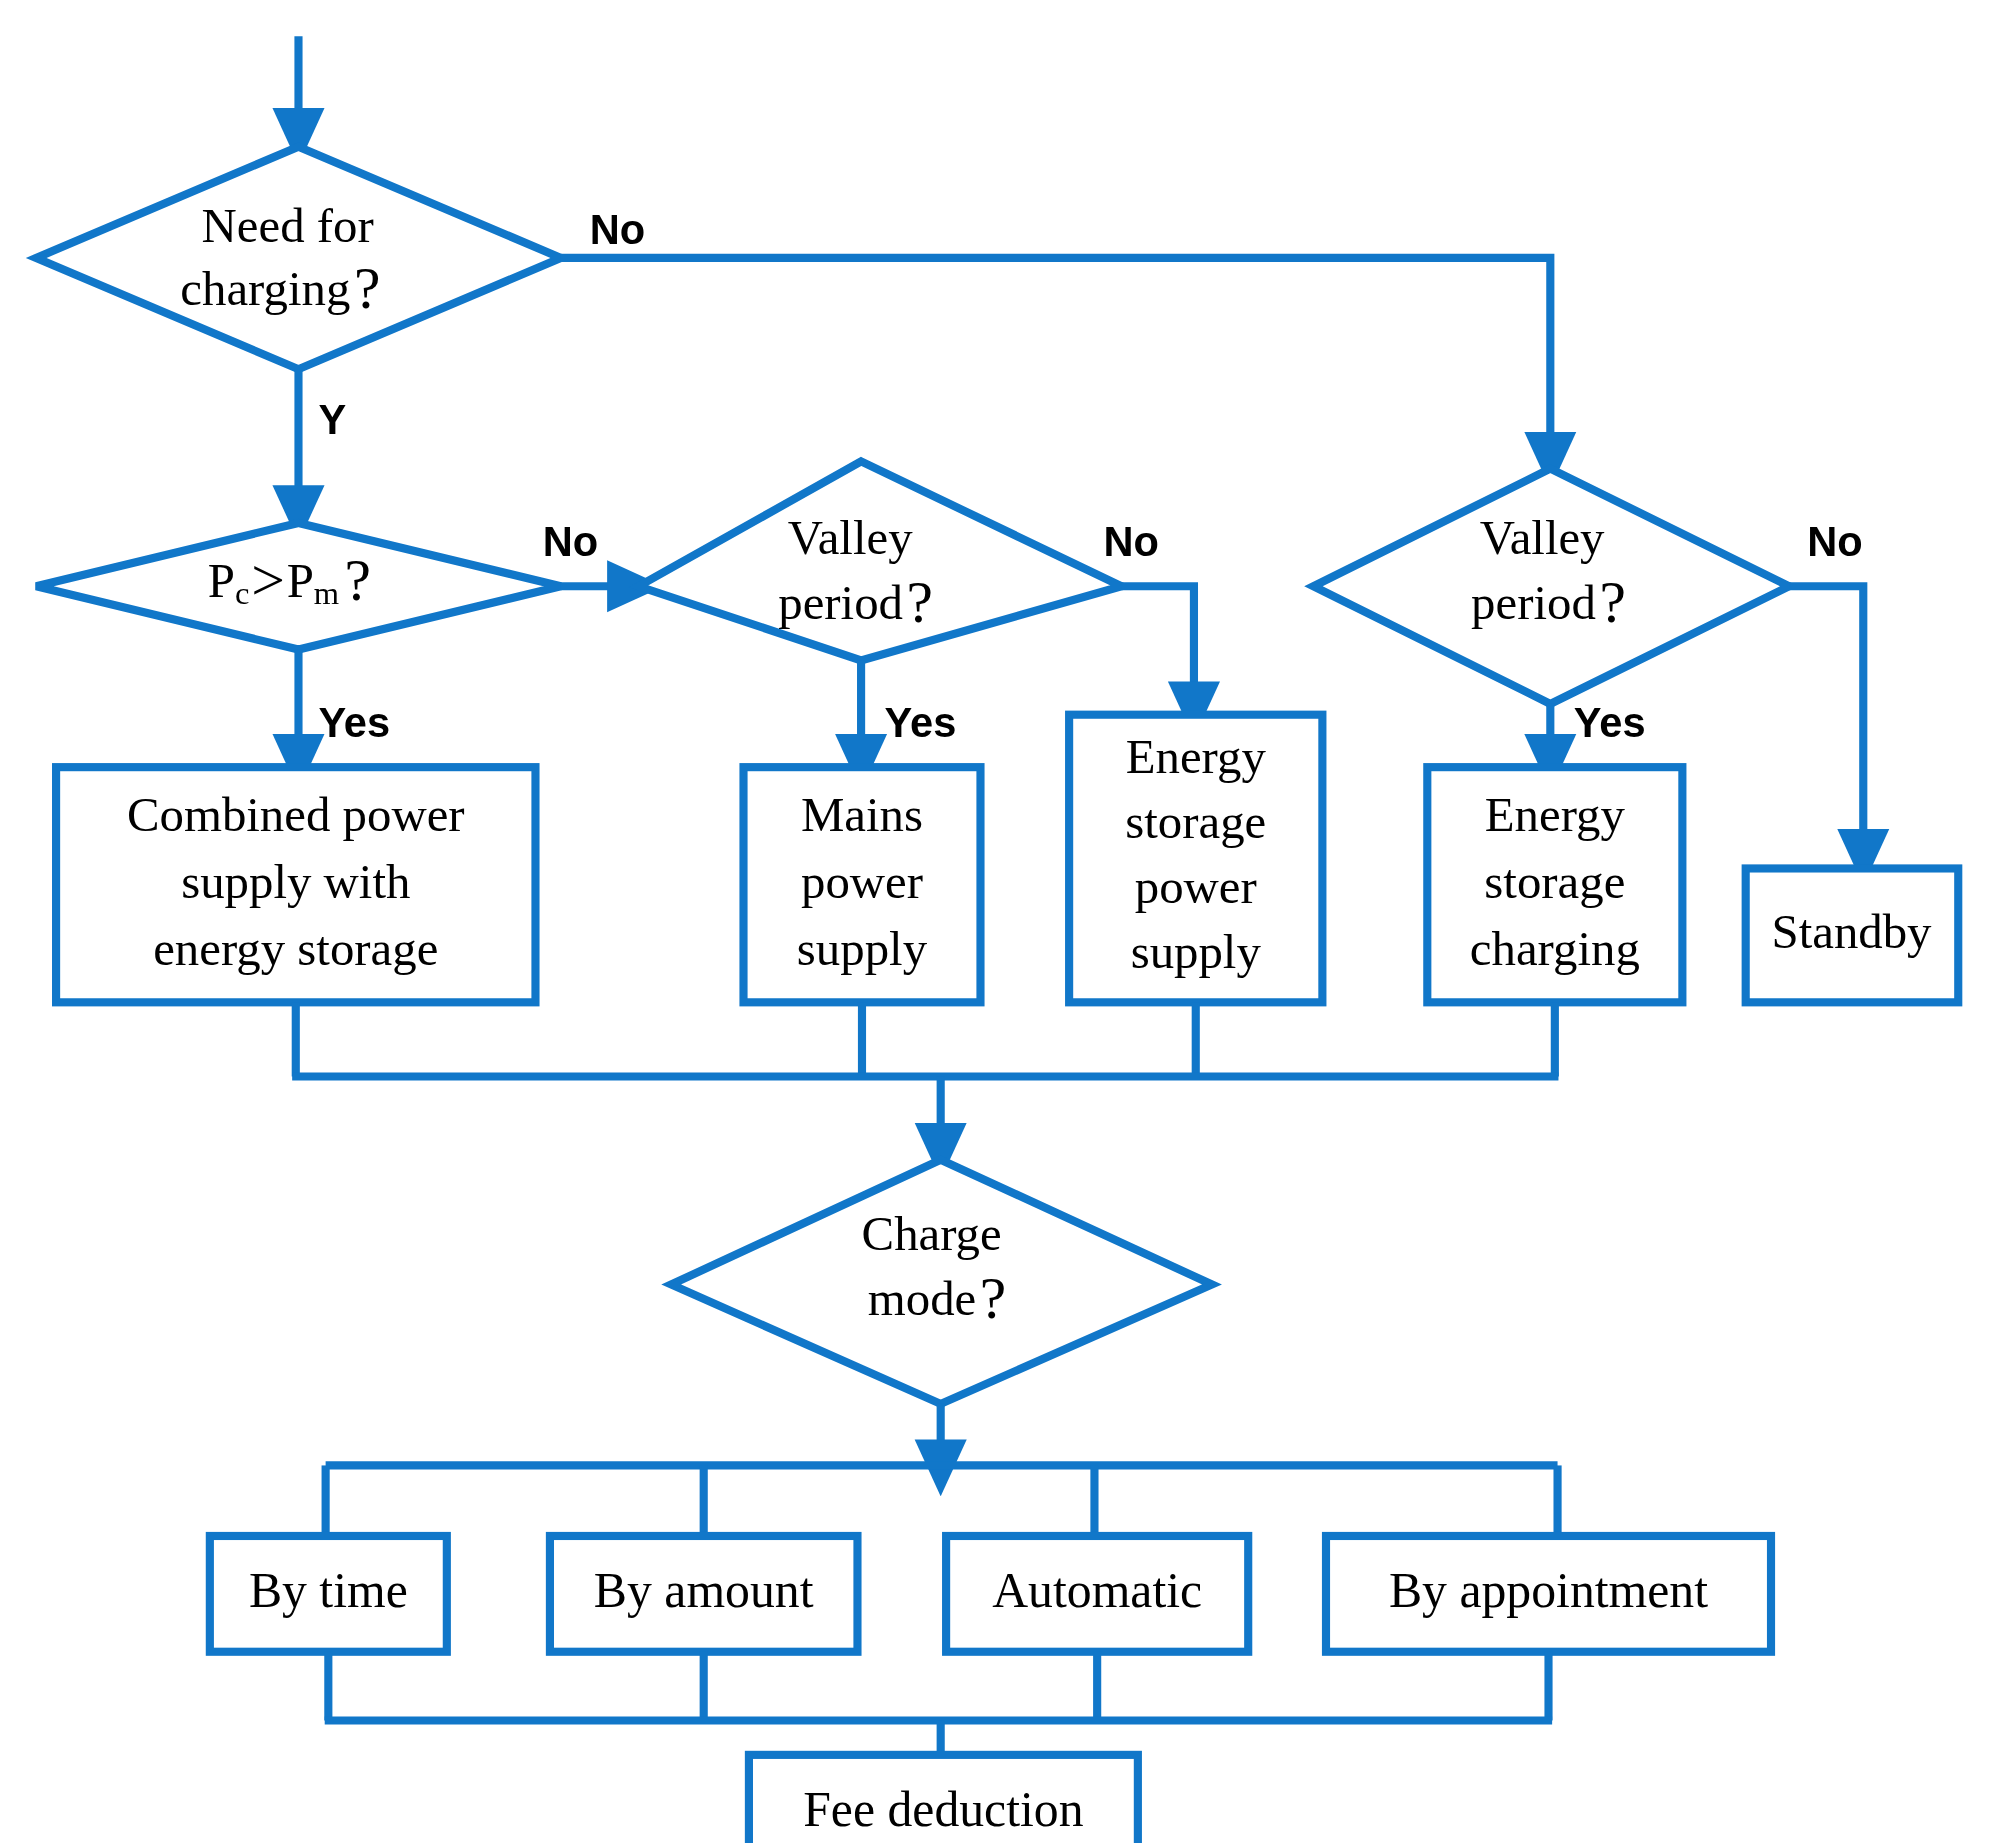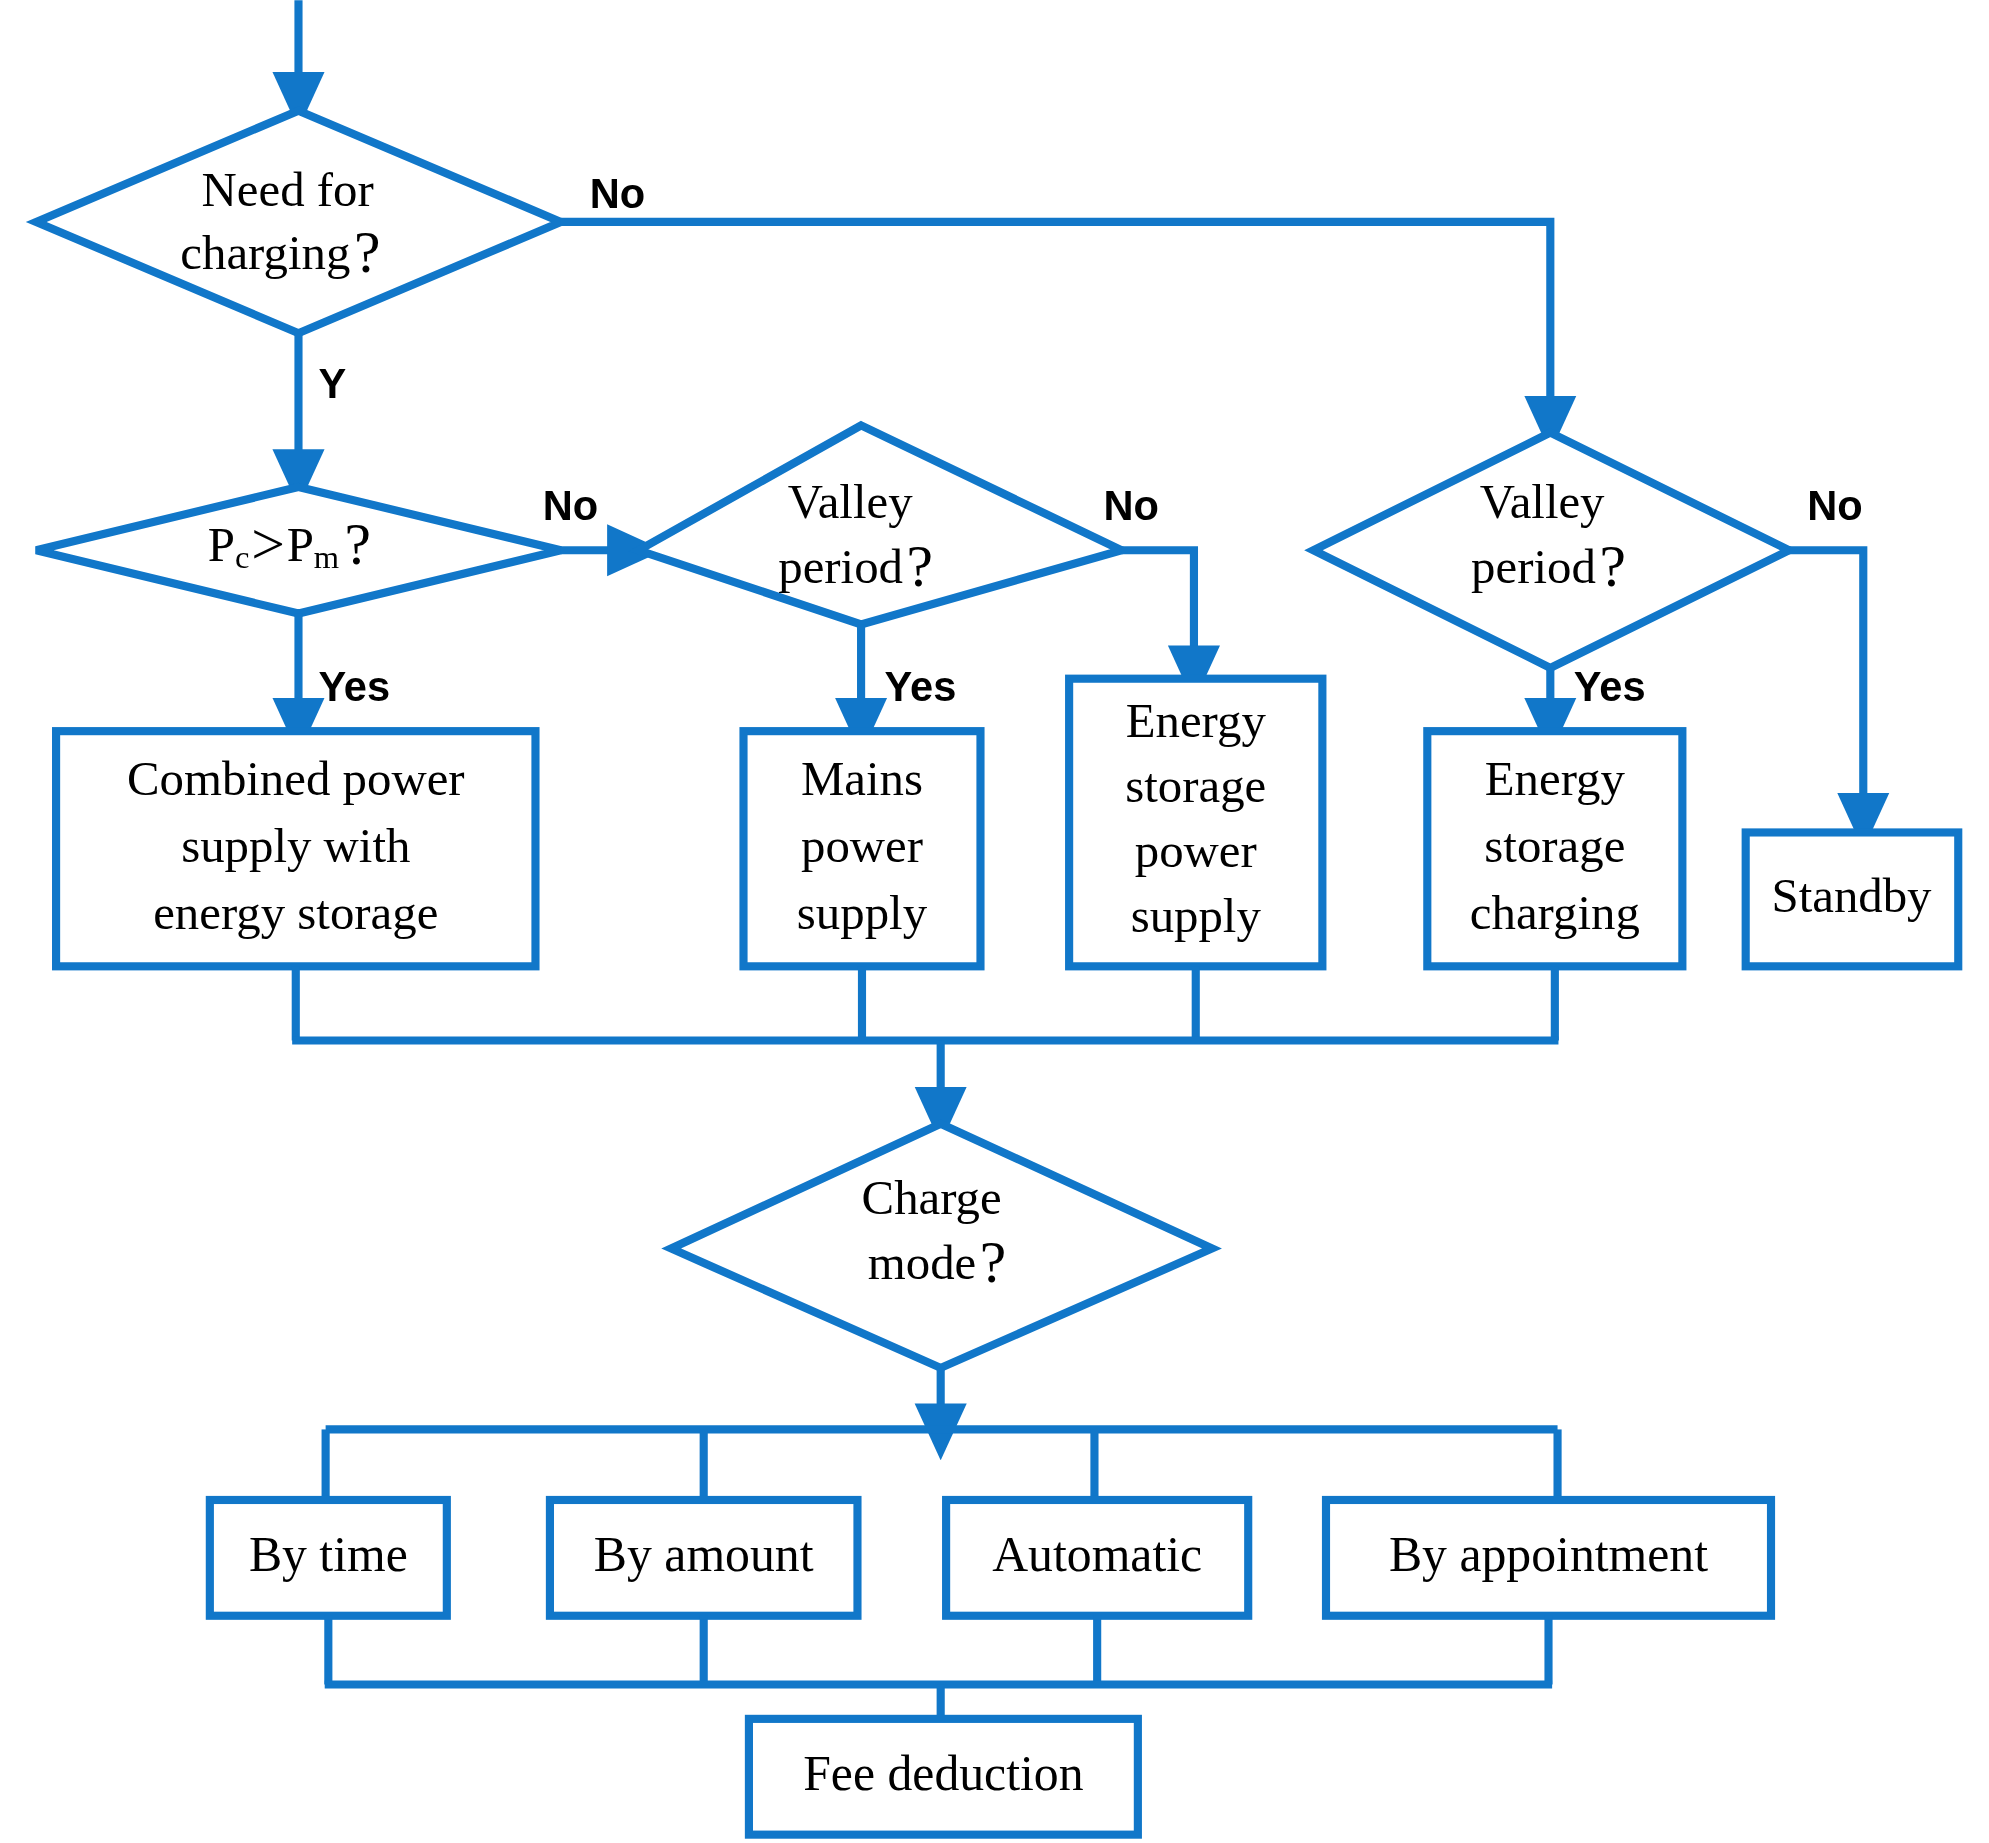--- a/index.html
+++ b/index.html
@@ -10,20 +10,21 @@
   body {
     width: 1989px;
     height: 1844px;
     font-family: "Liberation Serif", serif;
     overflow: hidden;
   }
   #flowchart-root {
     position: relative;
     width: 1989px;
     height: 1636px;
+    margin-top: 36px;
   }
   svg.chart-canvas {
     position: absolute;
     top: 0;
     left: 0;
     width: 1989px;
     height: 1844px;
   }
   .node-shape {
     fill: #ffffff;

